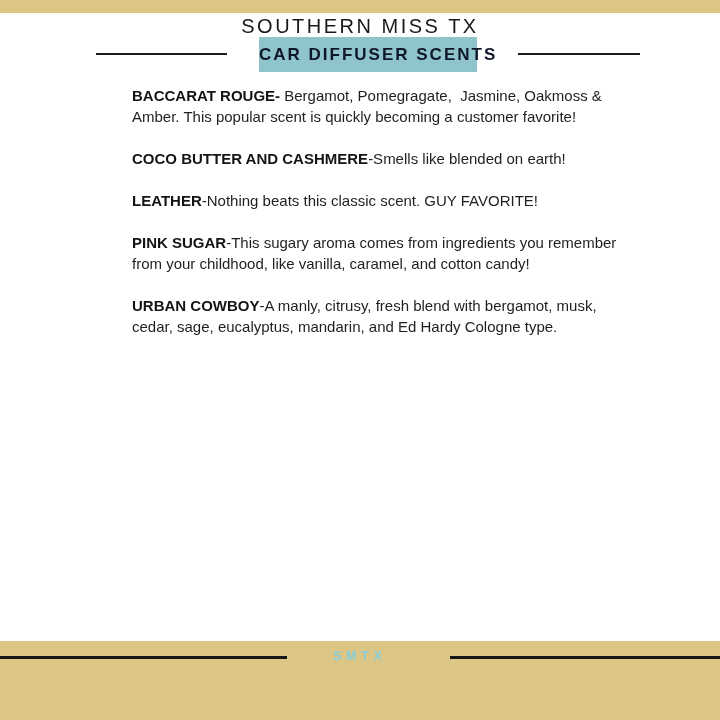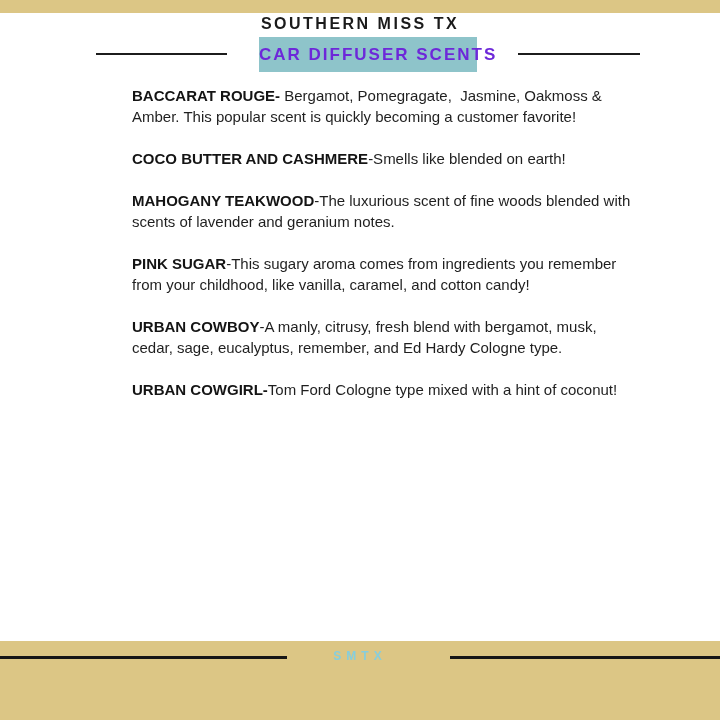--- a/index.html
+++ b/index.html
@@ -20,22 +20,22 @@
     width: 720px;
     height: 13px;
     background: #dcc685;
   }
   .brand-title {
     position: absolute;
     top: 15px;
     left: 0;
     width: 720px;
     text-align: center;
-    font-size: 16px;
-    font-weight: bold;
+    font-size: 20px;
+    font-weight: normal;
     letter-spacing: 2.5px;
     color: #1a1a1a;
   }
   .badge-row {
     position: absolute;
     top: 37px;
     left: 0;
     width: 720px;
     height: 35px;
   }
@@ -47,21 +47,21 @@
   }
   .header-line.left  { left: 96px;  width: 131px; }
   .header-line.right { left: 518px; width: 122px; }
   .badge {
     position: absolute;
     left: 259px;
     top: 0;
     width: 218px;
     height: 35px;
     background: #8ec4ca;
-    color: #6d28d9;
+    color: #0f172a;
     font-size: 17px;
     font-weight: bold;
     letter-spacing: 2px;
     text-align: center;
     line-height: 35px;
     white-space: nowrap;
   }
   .scent-list {
     position: absolute;
     top: 85px;
@@ -121,29 +121,28 @@
   <div class="badge">CAR DIFFUSER SCENTS</div>
   <div class="header-line right"></div>
 </div>
 
 <div class="scent-list">
   <p class="scent-item"><span class="scent-name">BACCARAT ROUGE-</span><span class="scent-description"> Bergamot, Pomegragate,  Jasmine, Oakmoss &amp; Amber. This popular scent is quickly becoming a customer favorite!</span></p>
 
 
   <p class="scent-item"><span class="scent-name">COCO BUTTER AND CASHMERE</span><span class="scent-description">-Smells like blended on earth!</span></p>
 
+  <p class="scent-item"><span class="scent-name">LEATHER</span><span class="scent-description">-Nothing beats this classic scent. GUY FAVORITE!</span></p>
 
-  <p class="scent-item"><span class="scent-name">MAHOGANY TEAKWOOD</span><span class="scent-description">-The luxurious scent of fine woods blended with scents of lavender and geranium notes.</span></p>
 
   <p class="scent-item"><span class="scent-name">PINK SUGAR</span><span class="scent-description">-This sugary aroma comes from ingredients you remember from your childhood, like vanilla, caramel, and cotton candy!</span></p>
 
 
-  <p class="scent-item"><span class="scent-name">URBAN COWBOY</span><span class="scent-description">-A manly, citrusy, fresh blend with bergamot, musk, cedar, sage, eucalyptus, remember, and Ed Hardy Cologne type.</span></p>
+  <p class="scent-item"><span class="scent-name">URBAN COWBOY</span><span class="scent-description">-A manly, citrusy, fresh blend with bergamot, musk, cedar, sage, eucalyptus, mandarin, and Ed Hardy Cologne type.</span></p>
 
-  <p class="scent-item"><span class="scent-name">URBAN COWGIRL-</span><span class="scent-description">Tom Ford Cologne type mixed with a hint of coconut!</span></p>
 
 </div>
 
 <div class="footer-band">
   <div class="footer-line left"></div>
   <div class="footer-logo">SMTX</div>
   <div class="footer-line right"></div>
 </div>
 
 </body></html>

